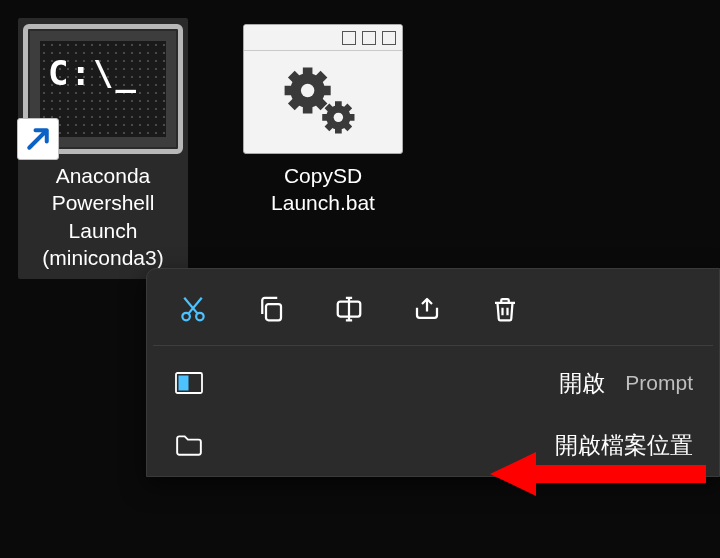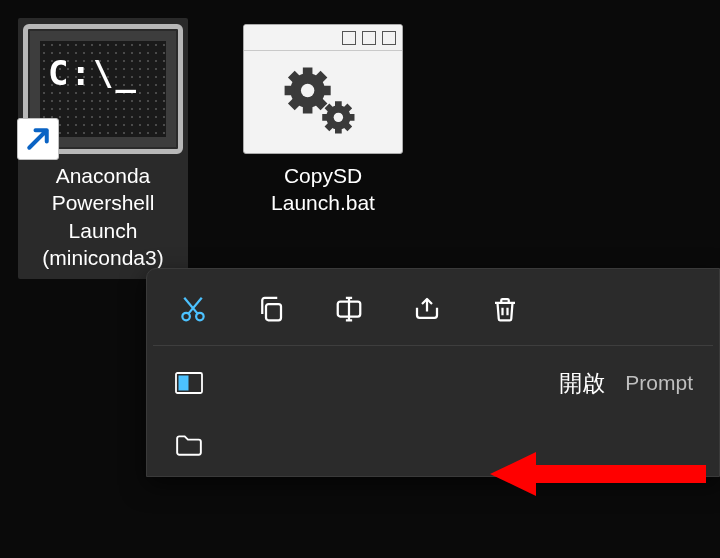--- a/index.html
+++ b/index.html
@@ -359,20 +359,21 @@
     <span class="cm-shortcut">Prompt</span>
   </div>
 
 
   <div class="cm-item">
     <div class="cm-icon">
       <svg width="28" height="24" viewBox="0 0 26 22" fill="none" stroke="#ffffff" stroke-width="1.8">
         <path d="M2 5 a2 2 0 0 1 2 -2 h5 l3 3 h10 a2 2 0 0 1 2 2 v10 a2 2 0 0 1 -2 2 H4 a2 2 0 0 1 -2 -2 z"></path>
       </svg>
     </div>
+    <span class="cm-text">開啟檔案位置</span>
   </div>
 
 </div>
 
 <div class="arrow">
   <div class="arrow-head"></div>
   <div class="arrow-shaft"></div>
 </div>
 
 </body></html>

